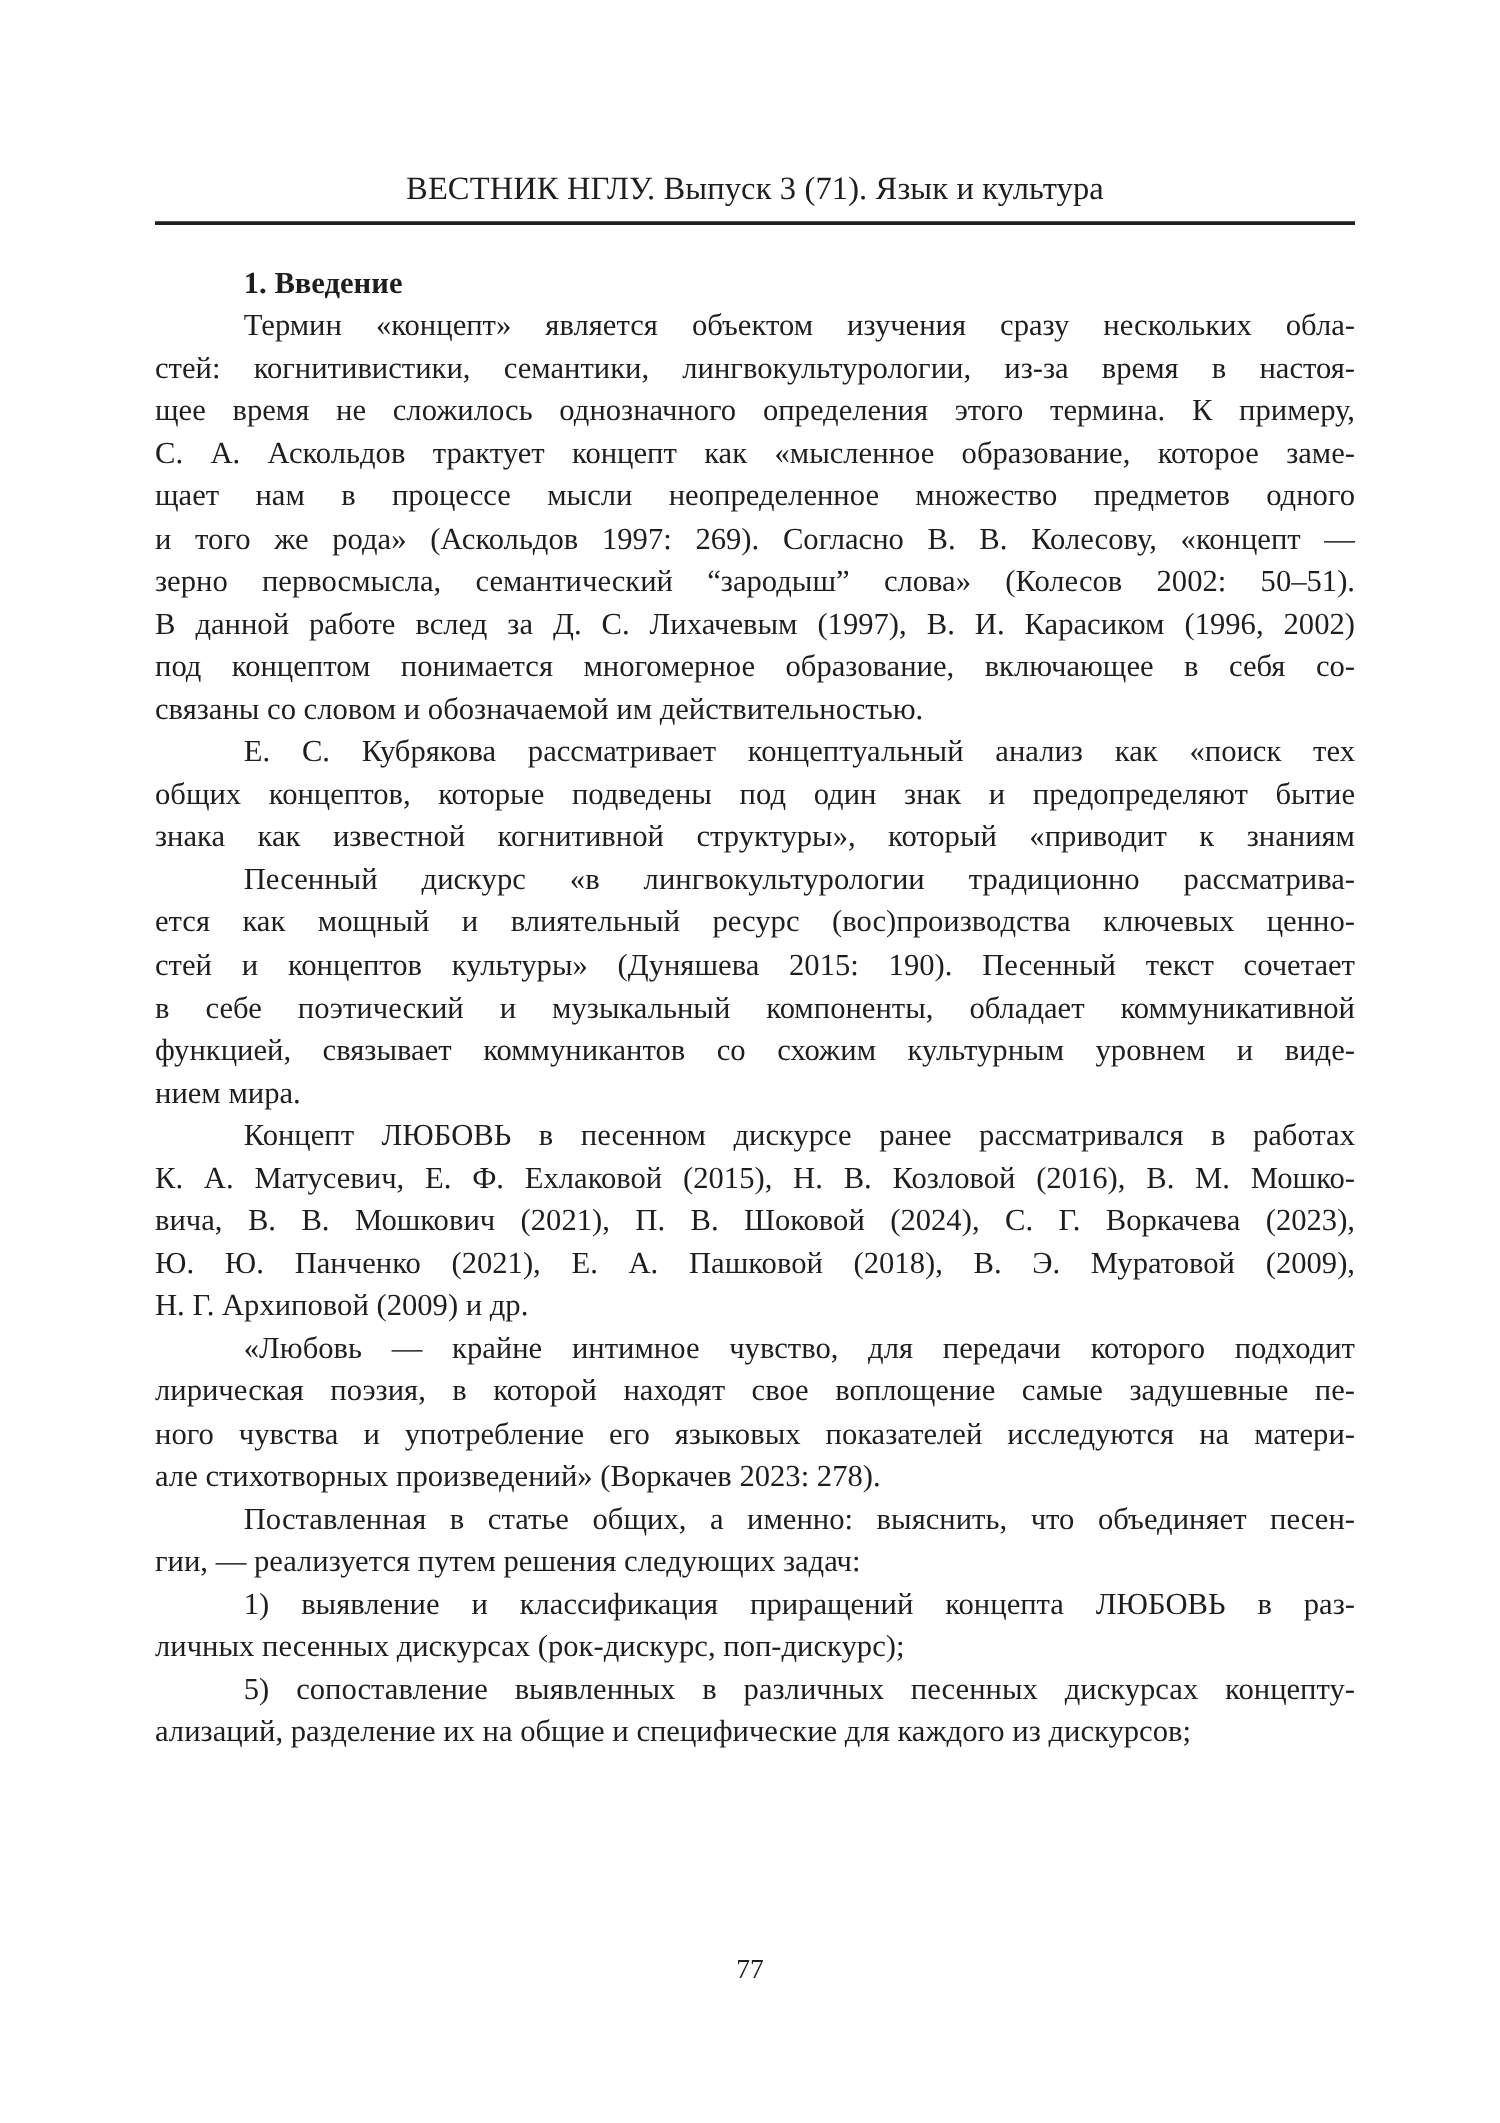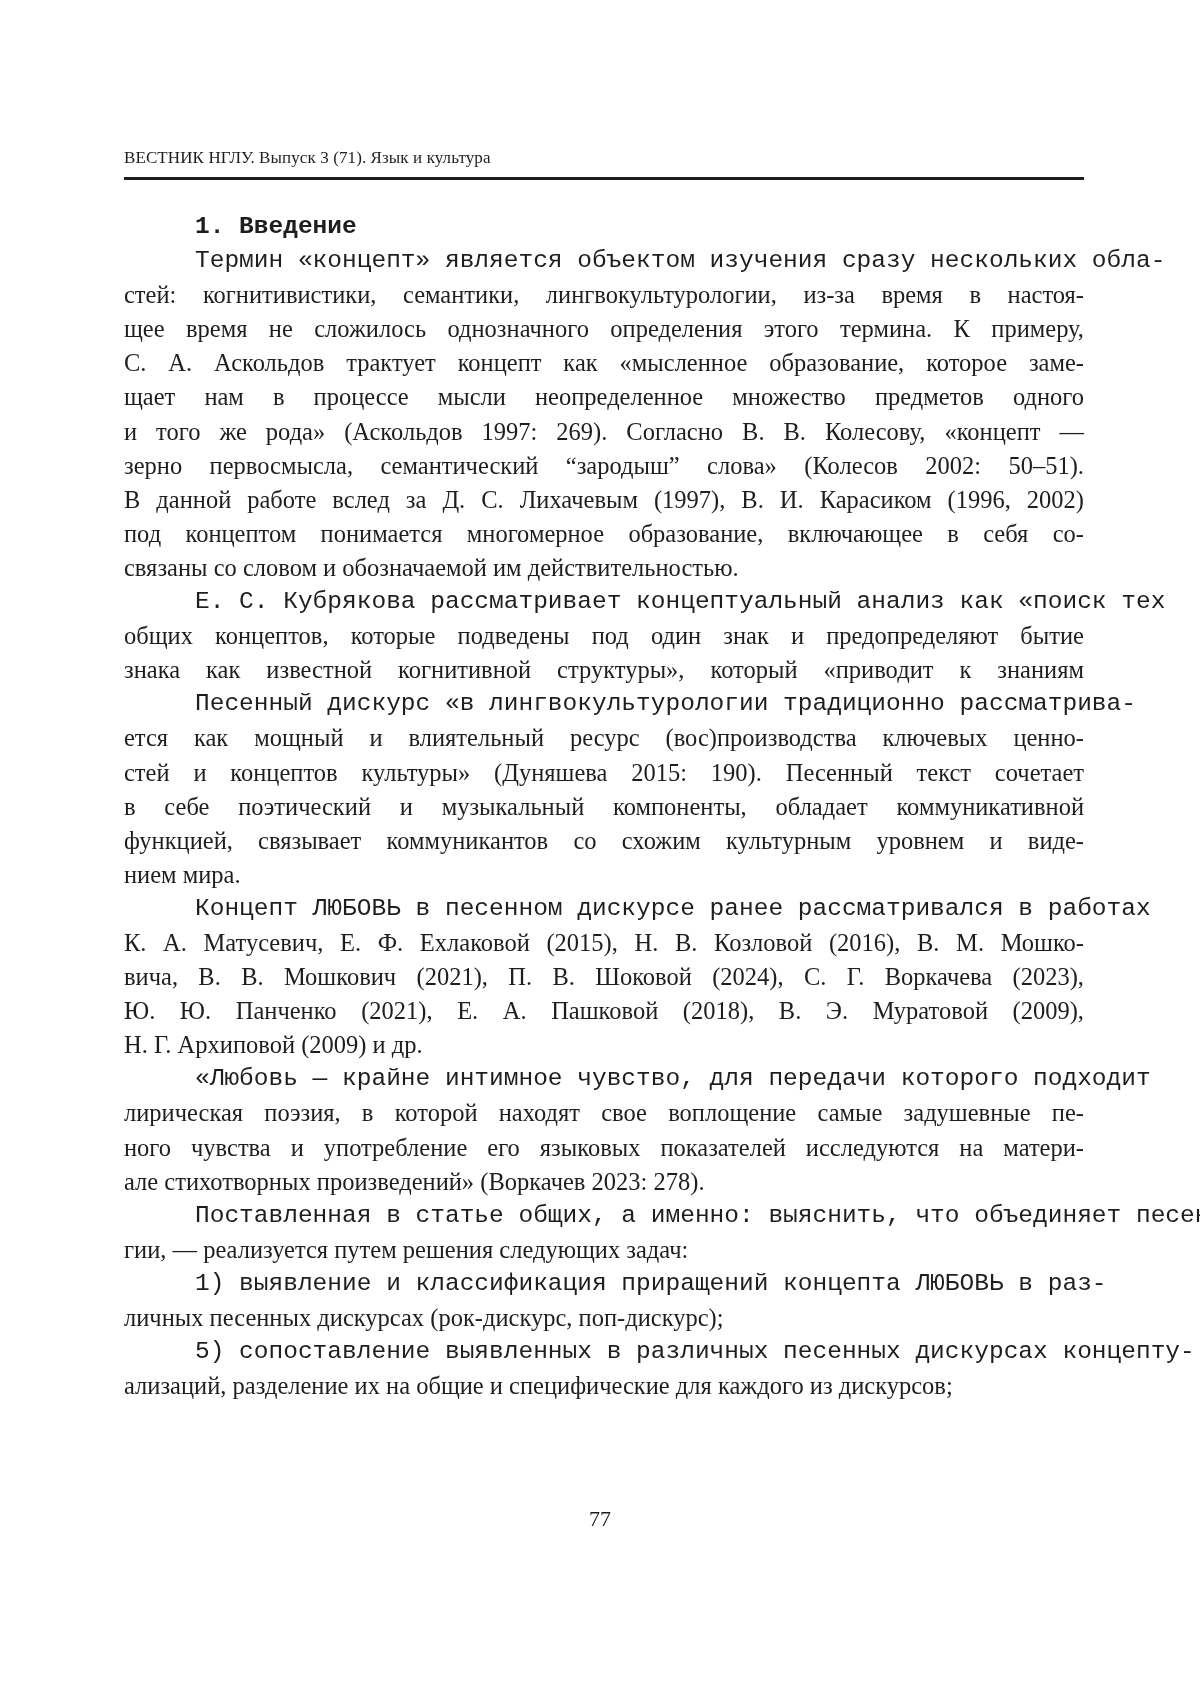--- a/index.html
+++ b/index.html
@@ -1,29 +1,29 @@
 <!DOCTYPE html>
 <html><head>
   <meta charset="utf-8">
   <style>
     html, body { margin: 0; padding: 0; background: #ffffff; }
     body { width: 1200px; height: 1698px; position: relative; overflow: hidden;
            font-family: "Liberation Serif", "DejaVu Serif", serif; color: #1e1e1e; }
-    .running-head { position: absolute; left: 124px; width: 960px; top: 148px;
-                    font-size: 17px; letter-spacing: 0.1px; }
+    .running-head { position: absolute; left: 124px; width: 960px; top: 136px;
+                    text-align: center; font-size: 26px; letter-spacing: 0.1px; }
     .head-rule { position: absolute; left: 124px; width: 960px; top: 177px;
                  height: 3px; background: #1e1e1e; }
     .body-text { position: absolute; left: 124px; width: 960px; top: 210px;
                  font-size: 24.5px; }
     .line { height: 34.1px; line-height: 34.1px; white-space: nowrap;
             text-align: justify; text-align-last: justify; }
     .line.last { text-align-last: left; }
-    .line.indent { padding-left: 71px; font-family: Liberation Mono, monospace; }
+    .line.indent { padding-left: 71px; }
     .heading { font-weight: bold; text-align-last: left; }
-    .page-number { position: absolute; left: 0; width: 1200px; top: 1506px;
+    .page-number { position: absolute; left: 0; width: 1200px; top: 1562px;
                    text-align: center; font-size: 22px; }
   </style>
 </head>
 <body>
 
 <div class="running-head">ВЕСТНИК НГЛУ. Выпуск 3 (71). Язык и культура</div>
 <div class="head-rule"></div>
 
 <div class="body-text">
   <div class="line indent heading">1. Введение</div>

